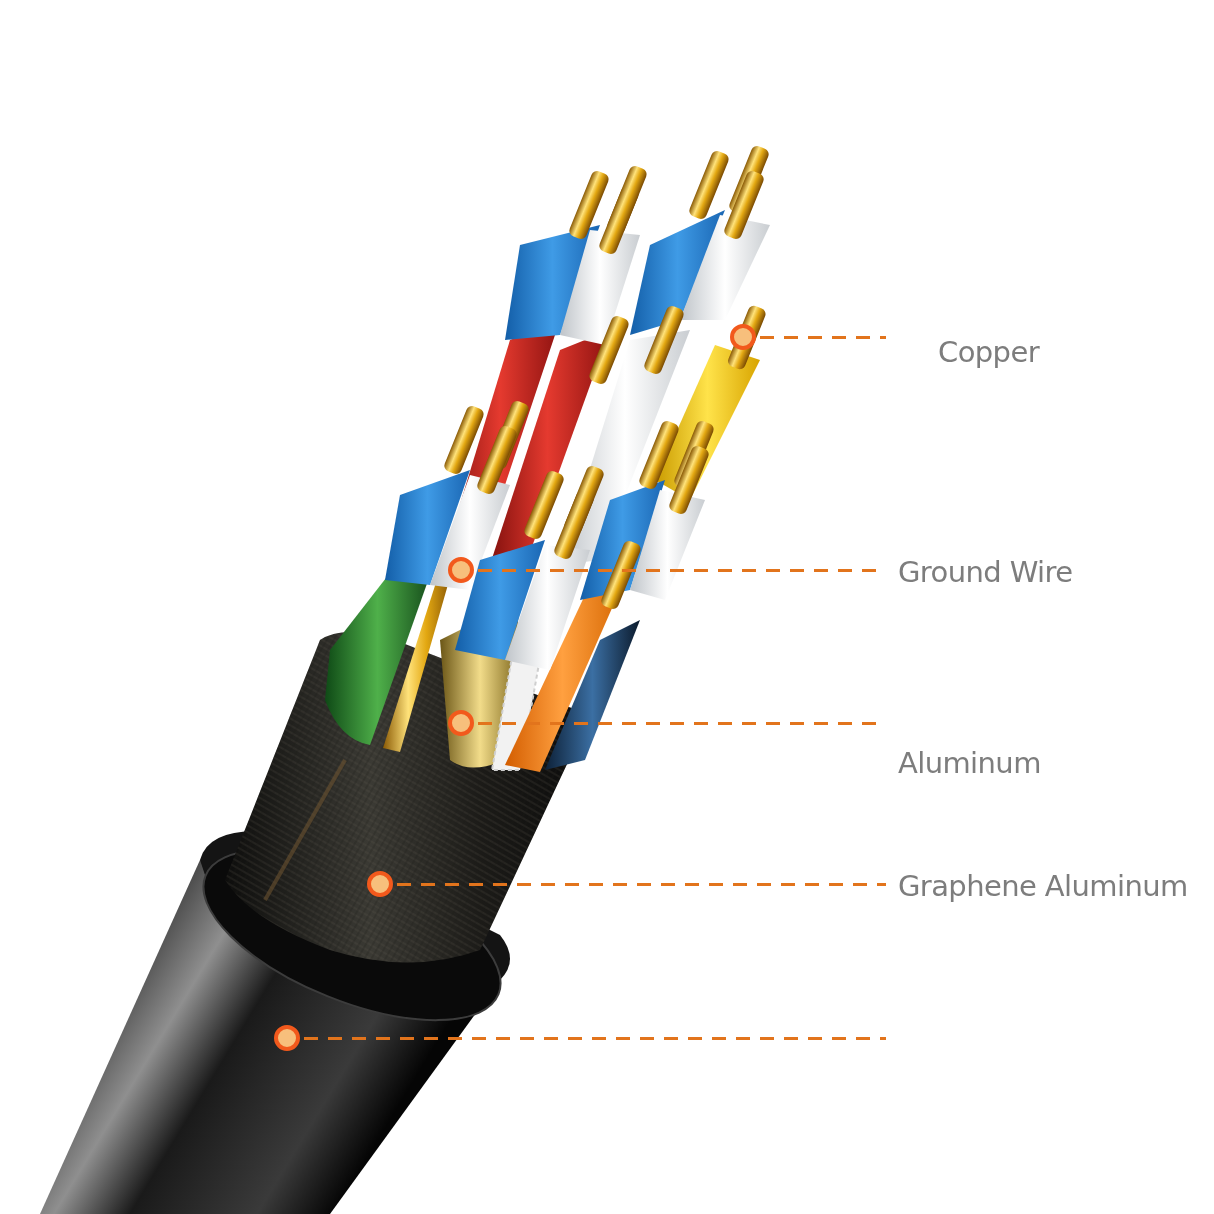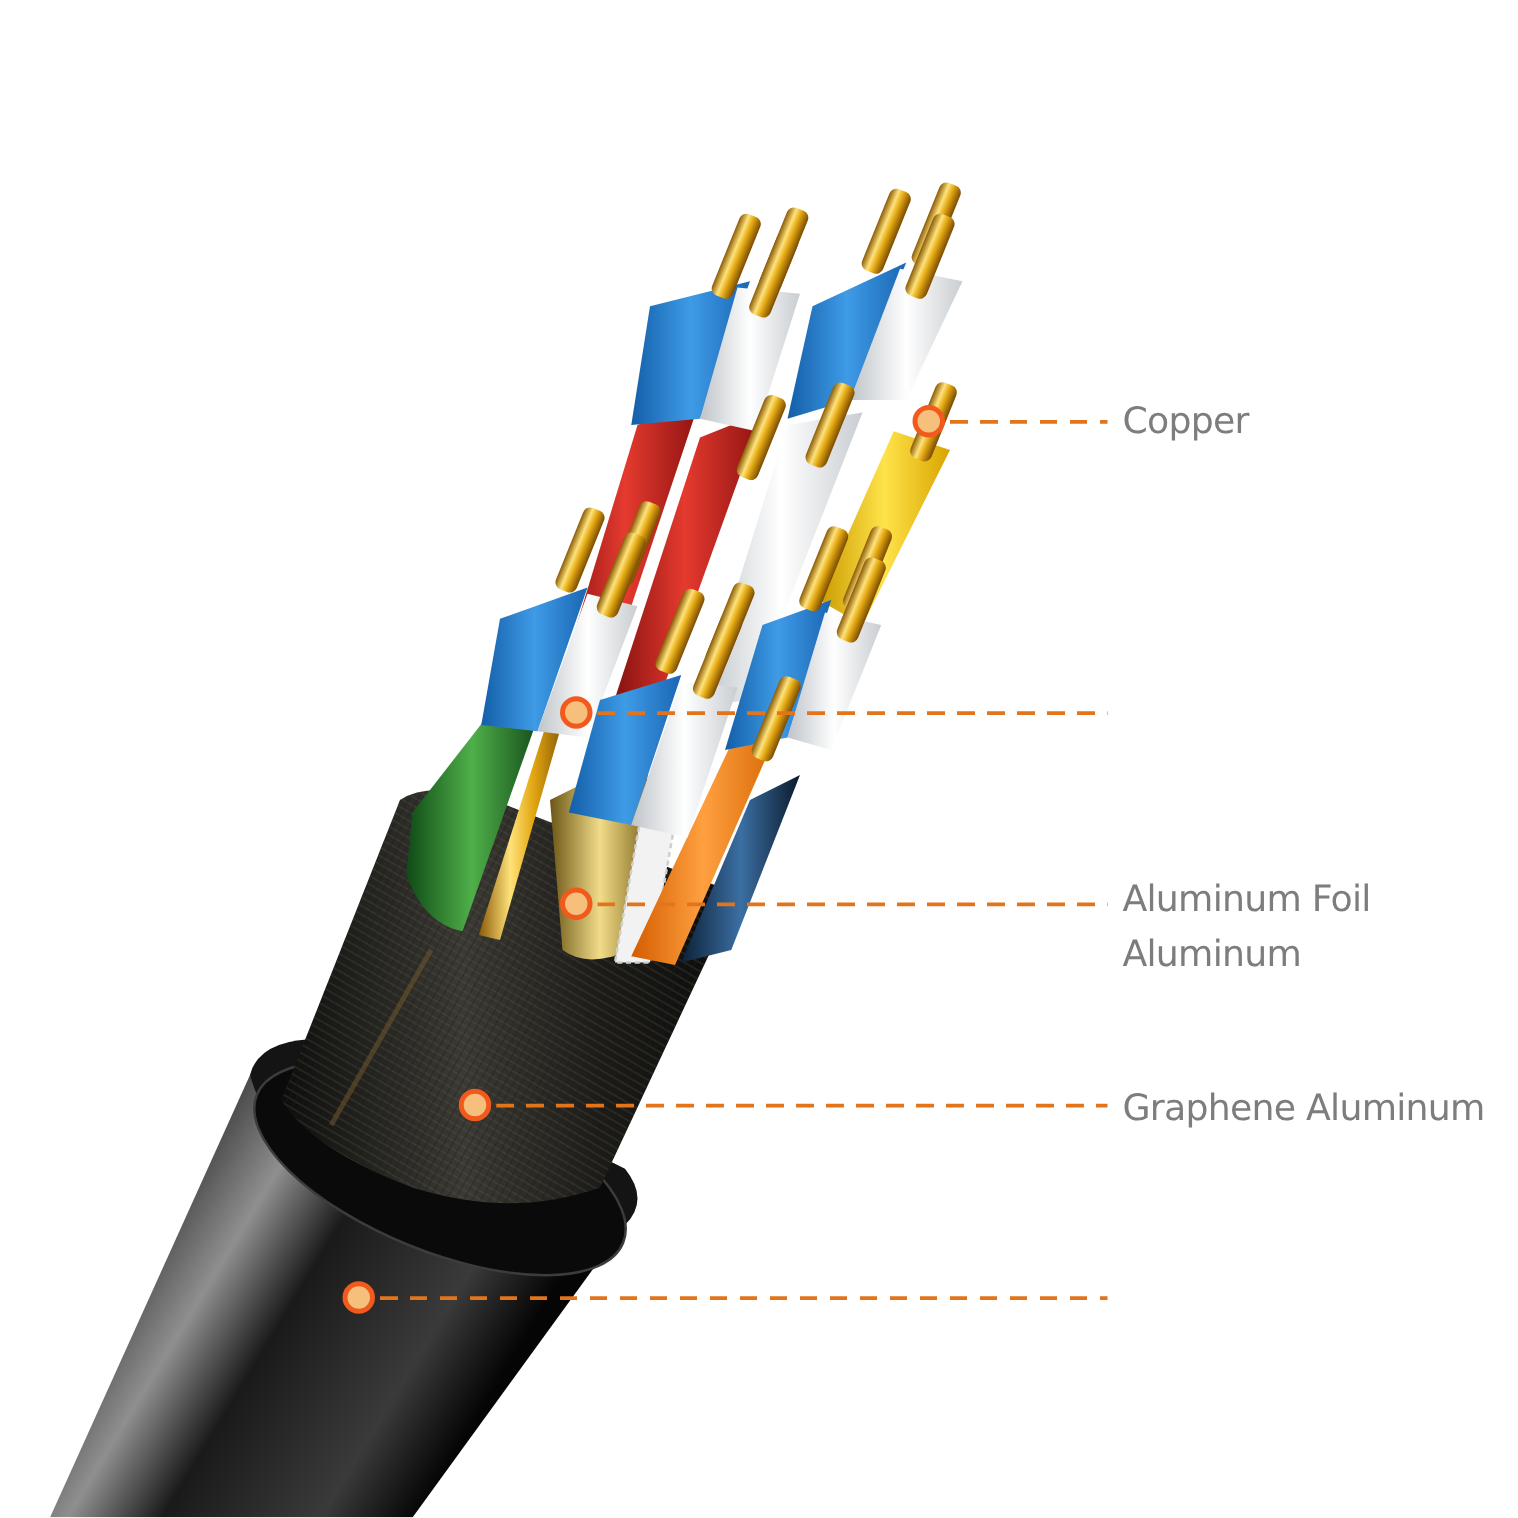--- a/index.html
+++ b/index.html
@@ -174,28 +174,28 @@
         <rect x="650" y="420" width="18" height="70" rx="6" transform="rotate(22 659 455)"></rect>
         <rect x="685" y="420" width="18" height="70" rx="6" transform="rotate(22 694 455)"></rect>
         <rect x="680" y="445" width="18" height="70" rx="6" transform="rotate(22 689 480)"></rect>
         <rect x="612" y="540" width="18" height="70" rx="6" transform="rotate(22 621 575)"></rect>
       </g>
     </g>
   </svg>
 
   <div class="dot" style="left:743px; top:337px;"></div>
   <div class="leader" style="left:760px; top:336px; width:126px;"></div>
-  <div class="label" style="top:314px;">Copper</div>
+  <div class="label" style="top:330px;margin-left:40px;">Copper</div>
 
   <div class="dot" style="left:461px; top:570px;"></div>
   <div class="leader" style="left:478px; top:569px; width:408px;"></div>
+  <div class="label" style="top:550px;">Ground Wire</div>
 
   <div class="dot" style="left:461px; top:723px;"></div>
   <div class="leader" style="left:478px; top:722px; width:408px;"></div>
-  <div class="label" style="top:697px;">Aluminum Foil</div>
   <div class="label" style="top:741px;">Aluminum</div>
 
   <div class="dot" style="left:380px; top:884px;"></div>
   <div class="leader" style="left:397px; top:883px; width:489px;"></div>
   <div class="label" style="top:864px;">Graphene Aluminum</div>
 
   <div class="dot" style="left:287px; top:1038px;"></div>
   <div class="leader" style="left:304px; top:1037px; width:582px;"></div>
 
 </div>

